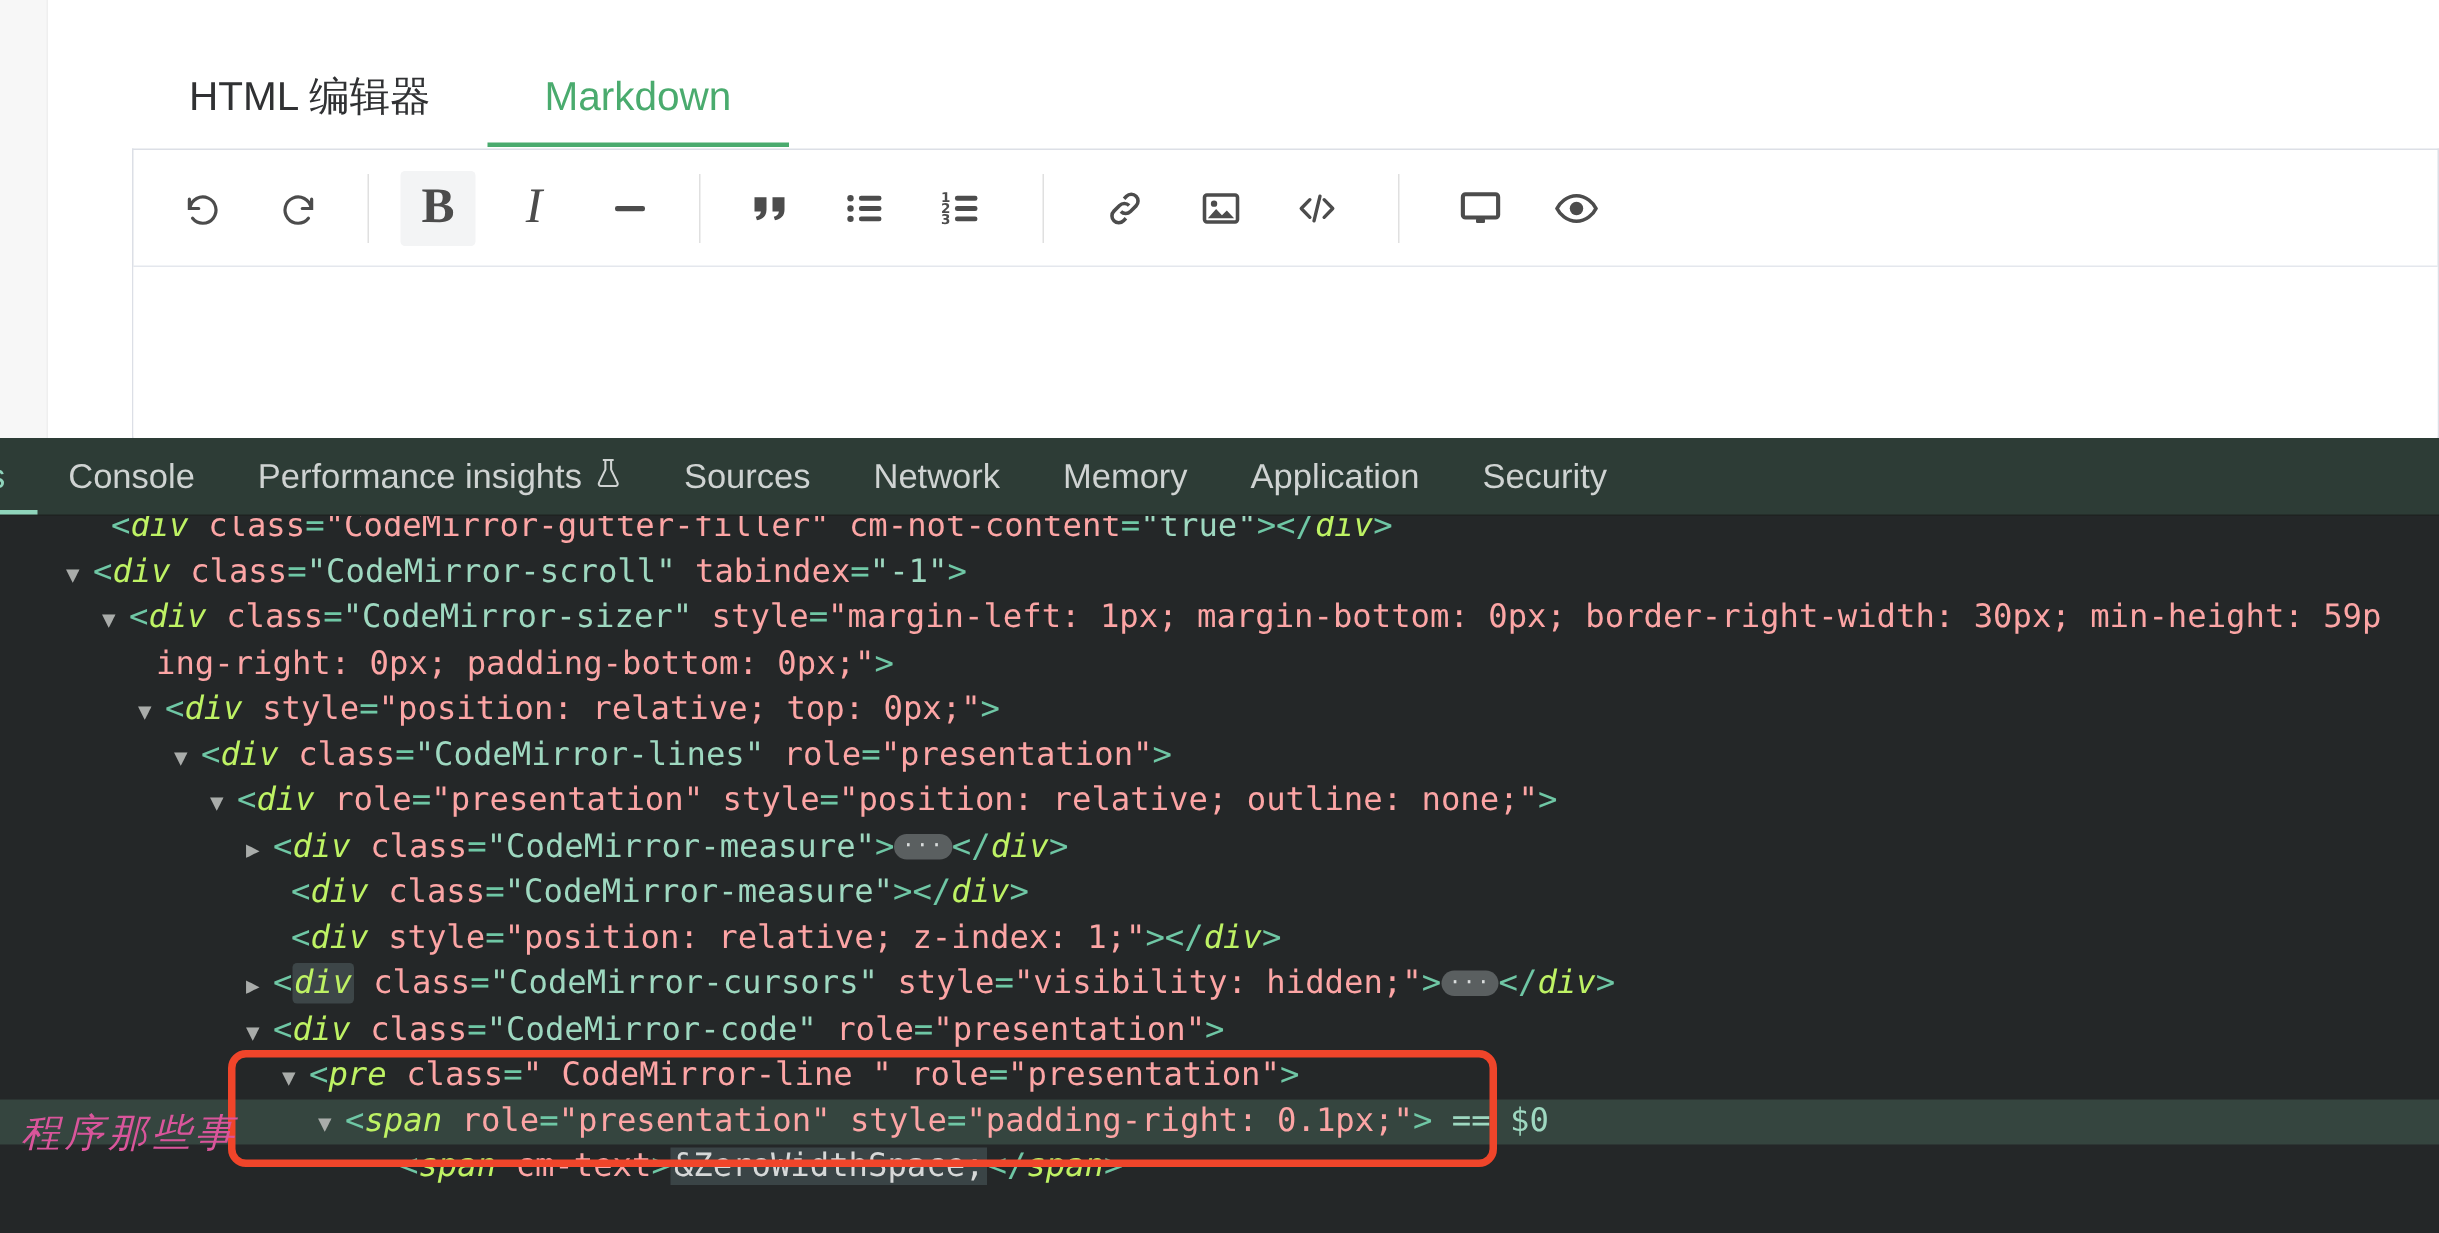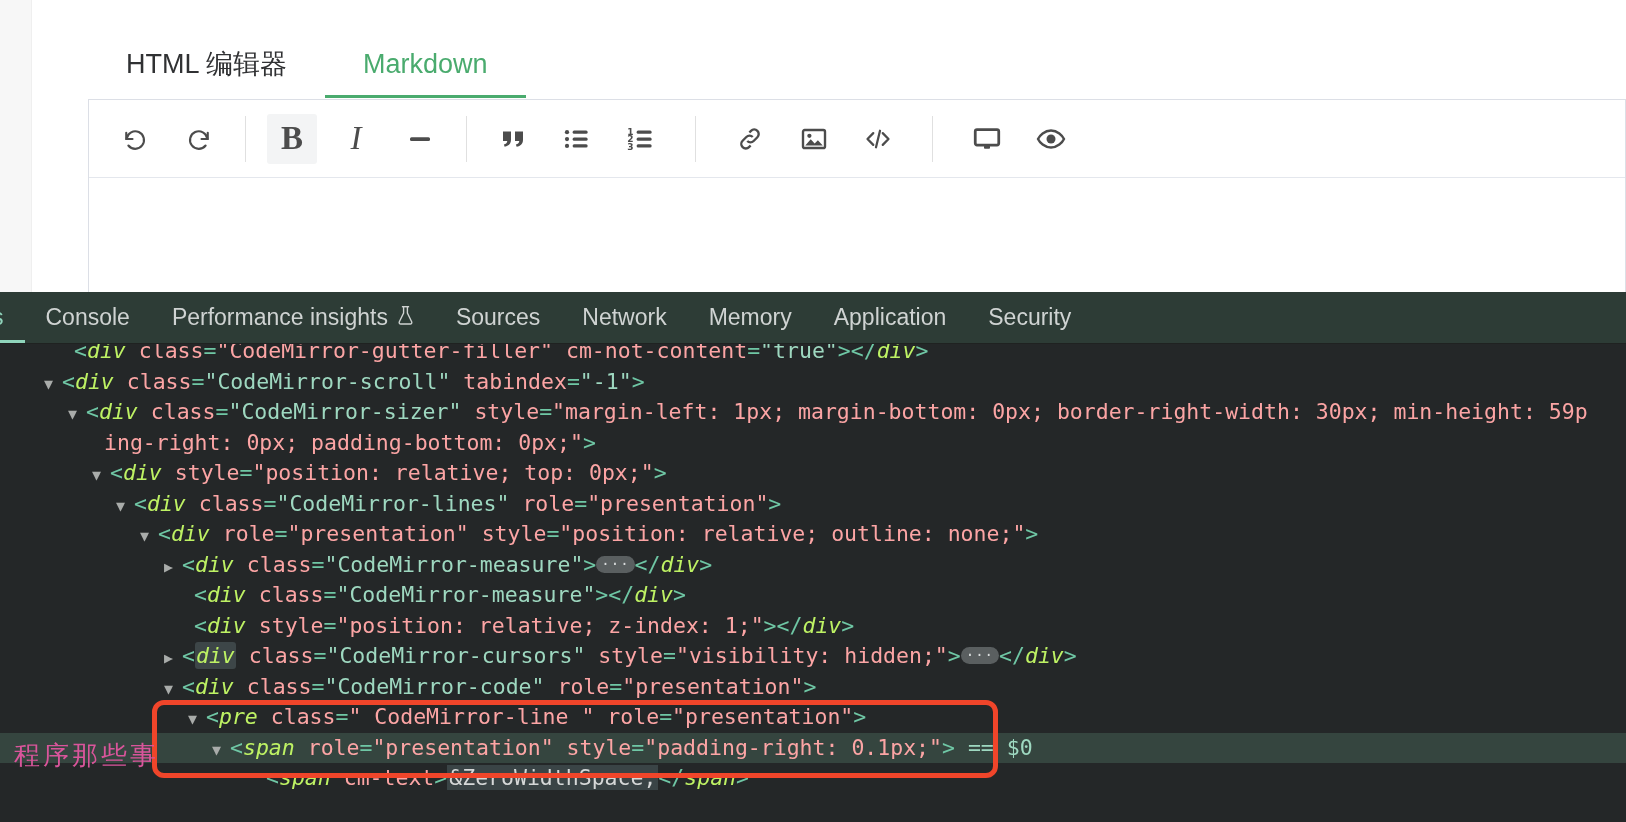--- a/index.html
+++ b/index.html
@@ -176,20 +176,21 @@
     pointer-events: none;
     z-index: 40;
   }
 
   
   .watermark {
     position: absolute;
     left: 14px; top: 738px;
     font-family: "DejaVu Serif", serif;
     font-size: 26px;
+    font-style: italic;
     color: #d9559b;
     letter-spacing: 3px;
     z-index: 45;
     white-space: nowrap;
   }
 </style>
 </head>
 <body>
 
 <div id="root">

